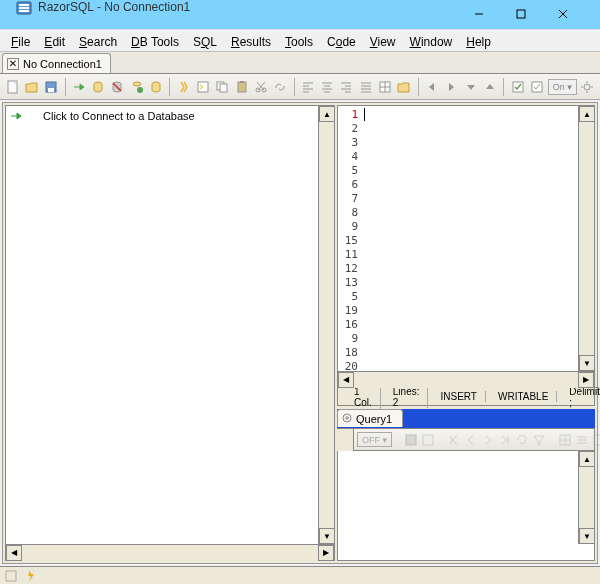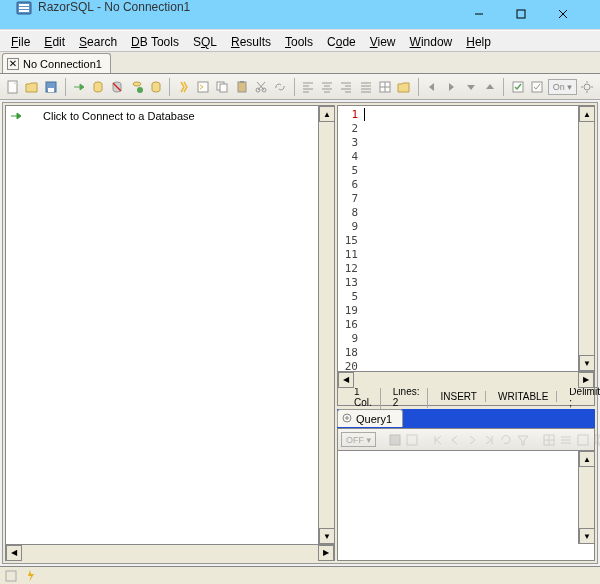--- a/index.html
+++ b/index.html
@@ -51,21 +51,21 @@
 .vscroll .track { flex: 1; background: #ece9d8; }
 
 
 .editor-statusbar { height: 18px; background: #ece9d8; border: 1px solid #888; border-top: none; display: flex; align-items: center; font-size: 10px; padding: 0 4px; gap: 12px; color: #000; }
 .editor-statusbar .cell { border-right: 1px solid #aaa; padding-right: 8px; }
 .editor-statusbar .cell:last-child { border-right: none; }
 
 
 .query-tabs { height: 20px; background: #1d4ed8; display: flex; margin-top: 3px; border-bottom: 1px solid #888; }
 .query-tab { background: #f8f6f0; border: 1px solid #999; border-bottom: none; height: 18px; padding: 0 10px 0 4px; font-size: 11px; display: flex; align-items: center; gap: 3px; border-radius: 3px 3px 0 0; }
-.query-toolbar { height: 22px; background: linear-gradient(#f5f4f0,#e8e6df); border: 1px solid #888; border-top: none; display: flex; align-items: center; gap: 3px; padding: 0 3px; }
+.query-toolbar { height: 22px; background: linear-gradient(#f5f4f0,#e8e6df); border: 1px solid #888; border-top: none; display: flex; align-items: center; gap: 3px; padding: 0 3px; margin-left: 16px; }
 .query-toolbar .tbtn { opacity: 0.45; }
 .query-toolbar .offbtn { border: 1px solid #aaa; padding: 0 4px; height: 15px; font-size: 9px; display: flex; align-items: center; color: #aaa; }
 .query-body { height: 110px; background: #fff; border: 1px solid #888; border-top: none; position: relative; }
 
 
 .bottom-status { height: 18px; background: #ece9d8; border-top: 1px solid #888; display: flex; align-items: center; padding: 0 4px; gap: 6px; }
 
 svg { display: block; }
 </style>
 </head>

